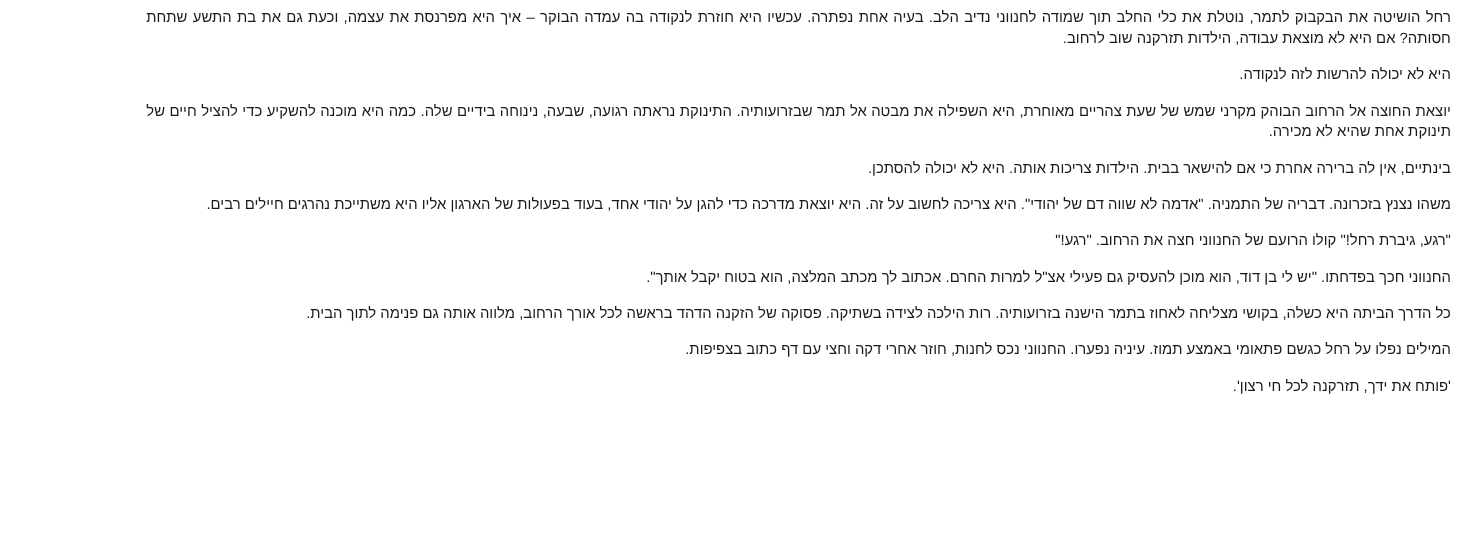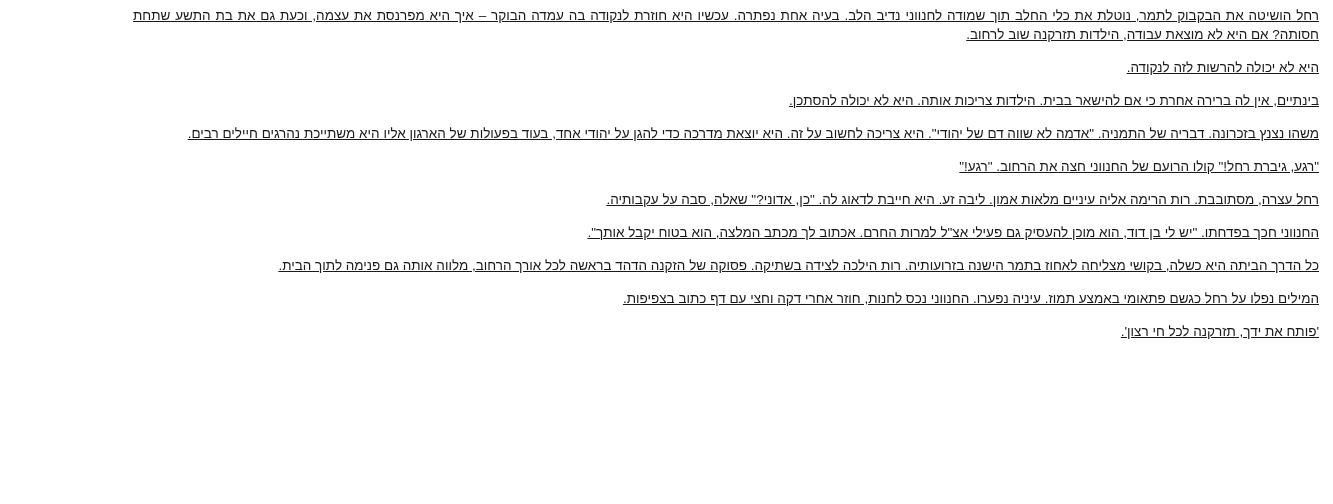--- a/index.html
+++ b/index.html
@@ -11,42 +11,41 @@
     width: 1333px;
     height: 504px;
     font-family: "Liberation Sans", "DejaVu Sans", sans-serif;
     color: #1a1a1a;
     direction: rtl;
   }
   .page {
     box-sizing: border-box;
     width: 1214px;
     padding: 6px 14px 0 14px;
-    text-decoration: underline;
   }
   .para {
     font-size: 13.5px;
     line-height: 19px;
     margin: 0 0 14px 0;
     text-align: justify;
     text-align-last: right;
     direction: rtl;
     unicode-bidi: plaintext;
   }
   .para.center-ish {
     text-align: center;
   }
 </style>
 </head>
 <body>
 
 <div class="page">
   <p class="para">רחל הושיטה את הבקבוק לתמר, נוטלת את כלי החלב תוך שמודה לחנווני נדיב הלב. בעיה אחת נפתרה. עכשיו היא חוזרת לנקודה בה עמדה הבוקר – איך היא מפרנסת את עצמה, וכעת גם את בת התשע שתחת חסותה? אם היא לא מוצאת עבודה, הילדות תזרקנה שוב לרחוב.</p>
   <p class="para center-ish">היא לא יכולה להרשות לזה לנקודה.</p>
+  <p class="para">יוצאת החוצה אל הרחוב הבוהק מקרני שמש של שעת צהריים מאוחרת, היא השפילה את מבטה אל תמר שבזרועותיה. התינוקת נראתה רגועה, שבעה, נינוחה בידיים שלה. כמה היא מוכנה להשקיע כדי להציל חיים של תינוקת אחת שהיא לא מכירה.</p>
   <p class="para center-ish">בינתיים, אין לה ברירה אחרת כי אם להישאר בבית. הילדות צריכות אותה. היא לא יכולה להסתכן.</p>
   <p class="para">משהו נצנץ בזכרונה. דבריה של התמניה. "אדמה לא שווה דם של יהודי". היא צריכה לחשוב על זה. היא יוצאת מדרכה כדי להגן על יהודי אחד, בעוד בפעולות של הארגון אליו היא משתייכת נהרגים חיילים רבים.</p>
   <p class="para center-ish">"רגע, גיברת רחל!" קולו הרועם של החנווני חצה את הרחוב. "רגע!"</p>
-  <p class="para center-ish">רחל עצרה, מסתובבת. רות הרימה אליה עיניים מלאות אמון. ליבה זע. היא חייבת לדאוג לה. "כן, אדוני?" שאלה, סבה על עקבותיה.</p>
   <p class="para center-ish">החנווני חכך בפדחתו. "יש לי בן דוד, הוא מוכן להעסיק גם פעילי אצ"ל למרות החרם. אכתוב לך מכתב המלצה, הוא בטוח יקבל אותך".</p>
   <p class="para">כל הדרך הביתה היא כשלה, בקושי מצליחה לאחוז בתמר הישנה בזרועותיה. רות הילכה לצידה בשתיקה. פסוקה של הזקנה הדהד בראשה לכל אורך הרחוב, מלווה אותה גם פנימה לתוך הבית.</p>
   <p class="para center-ish">המילים נפלו על רחל כגשם פתאומי באמצע תמוז. עיניה נפערו. החנווני נכס לחנות, חוזר אחרי דקה וחצי עם דף כתוב בצפיפות.</p>
   <p class="para center-ish">'פותח את ידך, תזרקנה לכל חי רצון'.</p>
 </div>
 
 </body></html>

